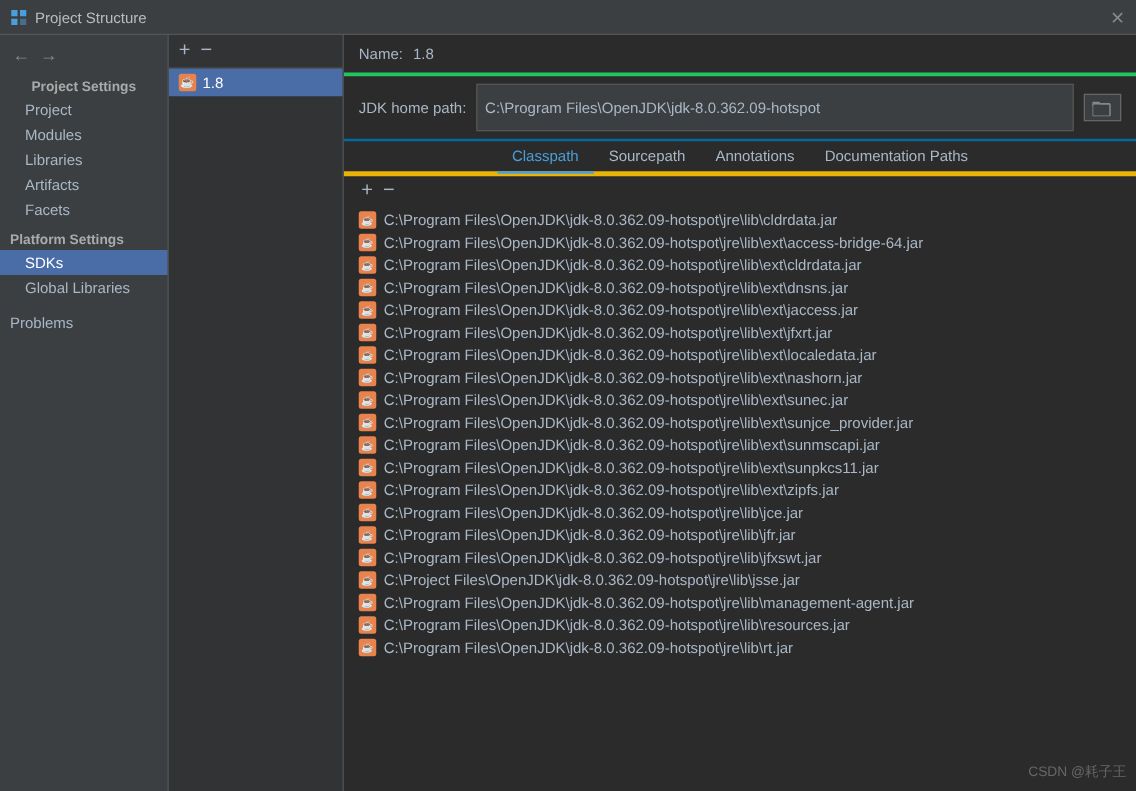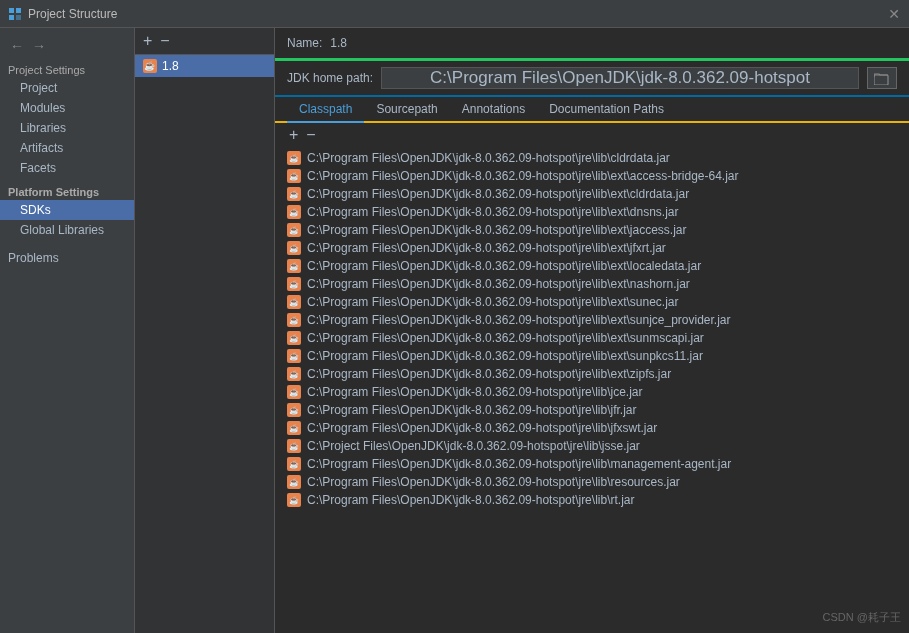--- a/index.html
+++ b/index.html
@@ -61,21 +61,22 @@
       border: none;
       color: #888;
       cursor: pointer;
       font-size: 14px;
       padding: 0 2px;
     }
     .sidebar-section-label {
       color: #aaaaaa;
       font-size: 11px;
       padding: 6px 8px 2px 8px;
-      font-weight: 400;
+      font-weight: 700;
+      text-align: center;
     }
     .sidebar-item {
       padding: 3px 8px 3px 20px;
       cursor: pointer;
       color: #a9b7c6;
       font-size: 12px;
     }
     .sidebar-platform-label {
       color: #aaaaaa;
       font-size: 11px;
@@ -175,41 +176,41 @@
       color: #a9b7c6;
       font-size: 12px;
       white-space: nowrap;
     }
     .jdk-path-input {
       flex: 1;
       background: #3c3f41;
       border: 1px solid #555;
       color: #a9b7c6;
       padding: 2px 6px;
-      font-size: 17px;
-      height: 22px;
+      font-size: 12px;
+      height: 38px;
       outline: none;
-      text-align: center;
     }
     .jdk-path-browse {
       background: #3c3f41;
       border: 1px solid #666;
       color: #a9b7c6;
       padding: 2px 6px;
       cursor: pointer;
       font-size: 14px;
       height: 22px;
       display: flex; align-items: center;
     }
     .tabs-row {
       display: flex;
       align-items: flex-end;
-      border-bottom: 2px solid #eab308;
+      border-bottom: 4px solid #eab308;
       padding: 0 12px;
       gap: 0;
+      justify-content: center;
     }
     .tab {
       padding: 5px 12px;
       cursor: pointer;
       font-size: 12px;
       color: #a9b7c6;
       border-bottom: 2px solid transparent;
       margin-bottom: -2px;
     }
     .tab.active {

